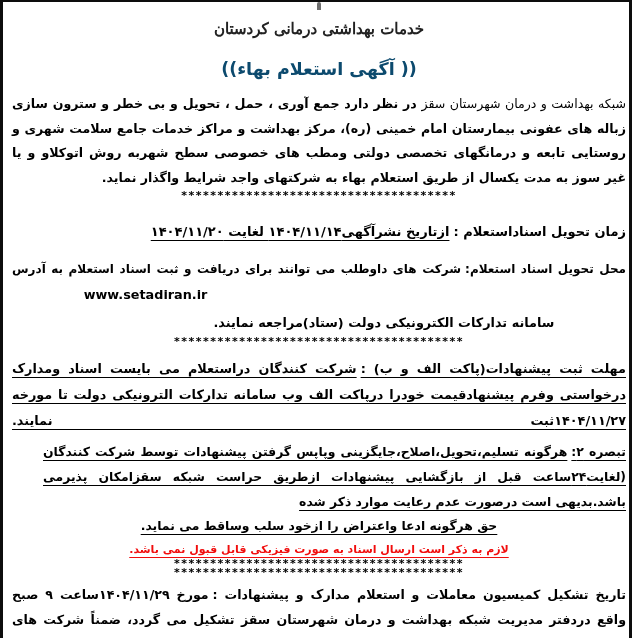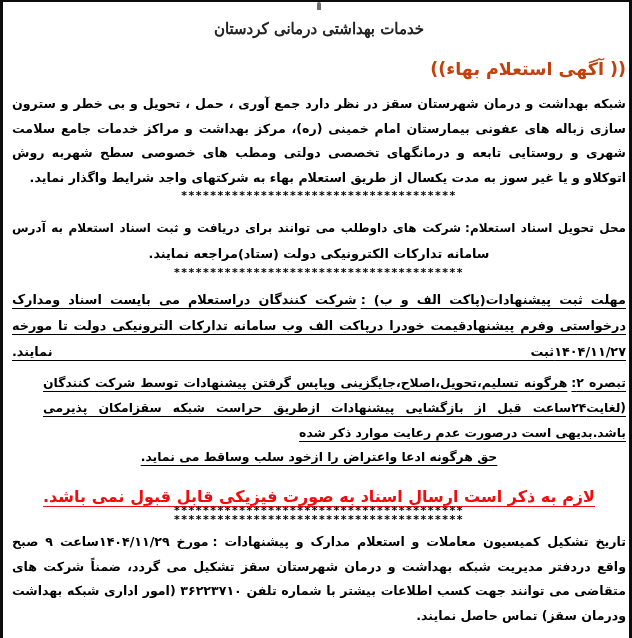--- a/index.html
+++ b/index.html
@@ -18,53 +18,55 @@
   }
   .title{text-align:center;margin-top:18px;font-size:17.5px;line-height:22px;font-weight:800;}
   p,.blk{margin:0;}
   .label{font-weight:800;margin-left:4px;}
   .u{text-decoration:underline;text-decoration-thickness:1px;text-underline-offset:4px;}
   .justify{text-align:justify;}
   .justify-all{text-align:justify;text-align-last:justify;}
   .center{text-align:center;}
   .right{text-align:right;}
   .intro{margin-top:12px;font-size:12.6px;line-height:24.5px;font-weight:700;}
-  .intro .lead{font-weight:700;}
+  .intro .lead{font-weight:400;}
   .sep{text-align:center;font-size:11px;line-height:10px;font-weight:800;letter-spacing:1.5px;margin-top:1px;}
   .sep-tight{text-align:center;font-size:11px;line-height:8.5px;font-weight:800;letter-spacing:1.5px;}
   .zaman{margin-top:21px;font-size:13px;line-height:20px;font-weight:700;}
   .mahal{margin-top:15px;font-size:12px;line-height:25px;font-weight:700;}
   .mahal-l2{display:flex;direction:ltr;justify-content:center;gap:6px;font-size:12.8px;line-height:26px;font-weight:700;}
-  .mahal-l2 .fa{direction:rtl;}
+  .mahal-l2 .fa{direction:rtl;margin-top:28px;}
   .mohlat{margin-top:9px;font-size:12.8px;line-height:26px;font-weight:700;text-decoration:underline;}
   .tabsare{margin-top:5px;font-size:12.4px;line-height:25px;font-weight:700;margin-left:31px;}
   .haq{font-size:12.4px;line-height:23px;font-weight:700;}
-  .alert{margin-top:18px;font-size:16px;line-height:21px;font-weight:800;}
+  .alert{margin-top:2px;font-size:11px;line-height:21px;font-weight:800;}
   .tarikh{margin-top:6px;font-size:12.6px;line-height:24.5px;font-weight:700;}
   .url{direction:ltr;unicode-bidi:embed;}
 </style>
 </head>
 <body>
 
 <div class="page">
 
   <div class="logo-mark"></div>
 
   <div class="letterhead">خدمات بهداشتی درمانی کردستان</div>
 
-  <div class="title" style="color: #c2410c; text-align: right;">(( آگهی استعلام بهاء))</div>
+  <div class="title" style="color: #0c4a6e;">(( آگهی استعلام بهاء))</div>
 
   <p class="intro justify"><span class="lead">شبکه بهداشت و درمان شهرستان سقز</span> <span>در نظر دارد جمع آوری ، حمل ، تحویل و بی خطر و سترون سازی زباله های عفونی بیمارستان امام خمینی (ره)، مرکز بهداشت و مراکز خدمات جامع سلامت شهری و روستایی تابعه و درمانگهای تخصصی دولتی ومطب های خصوصی سطح شهربه روش اتوکلاو و یا غیر سوز به مدت یکسال از طریق استعلام بهاء به شرکتهای واجد شرایط واگذار نماید.</span></p>
 
   <div class="sep">**************************************</div>
 
+  <div class="zaman right"><span class="label">زمان تحویل اسناداستعلام :</span><span class="u">ازتاریخ نشرآگهی۱۴۰۴/۱۱/۱۴ لغایت ۱۴۰۴/۱۱/۲۰</span></div>
 
   <div class="mahal justify-all"><span class="label">محل تحویل اسناد استعلام:</span><span>شرکت های داوطلب می توانند برای دریافت و ثبت اسناد استعلام به آدرس</span></div>
 
   <div class="mahal-l2">
+      <span class="url">www.setadiran.ir</span>
       <span class="fa">سامانه تدارکات الکترونیکی دولت (ستاد)مراجعه نمایند.</span>
     </div>
 
   <div class="sep">****************************************</div>
 
   <p class="mohlat justify-all u"><span class="label">مهلت ثبت پیشنهادات(پاکت الف و ب) :</span><span>شرکت کنندگان دراستعلام می بایست اسناد ومدارک درخواستی وفرم پیشنهادقیمت خودرا درپاکت الف وب سامانه تدارکات الترونیکی دولت تا مورخه ۱۴۰۴/۱۱/۲۷ثبت نمایند.</span></p>
 
   <p class="tabsare justify u"><span class="label">تبصره ۲:</span><span>هرگونه تسلیم،تحویل،اصلاح،جایگزینی وپاپس گرفتن پیشنهادات توسط شرکت کنندگان (لغایت۲۴ساعت قبل از بازگشایی پیشنهادات ازطریق حراست شبکه سقزامکان پذیرمی باشد.بدیهی است درصورت عدم رعایت موارد ذکر شده</span></p>
 
   <div class="haq center u">حق هرگونه ادعا واعتراض را ازخود سلب وساقط می نماید.</div>

